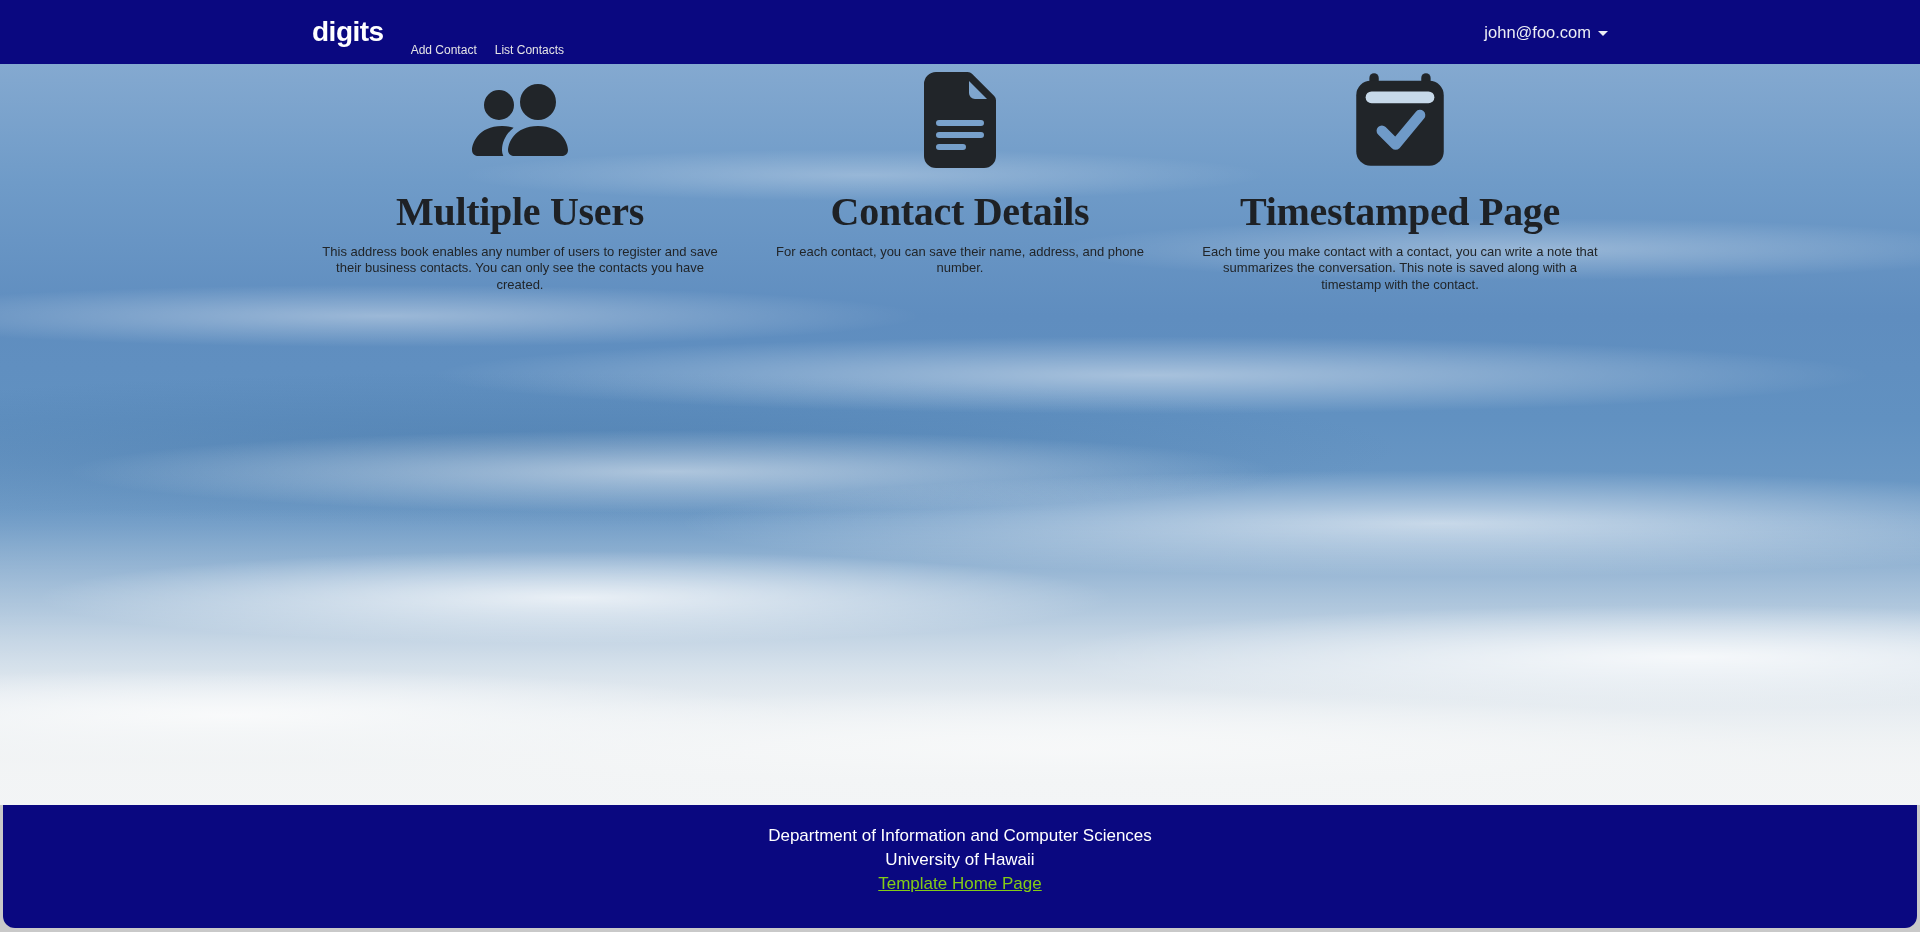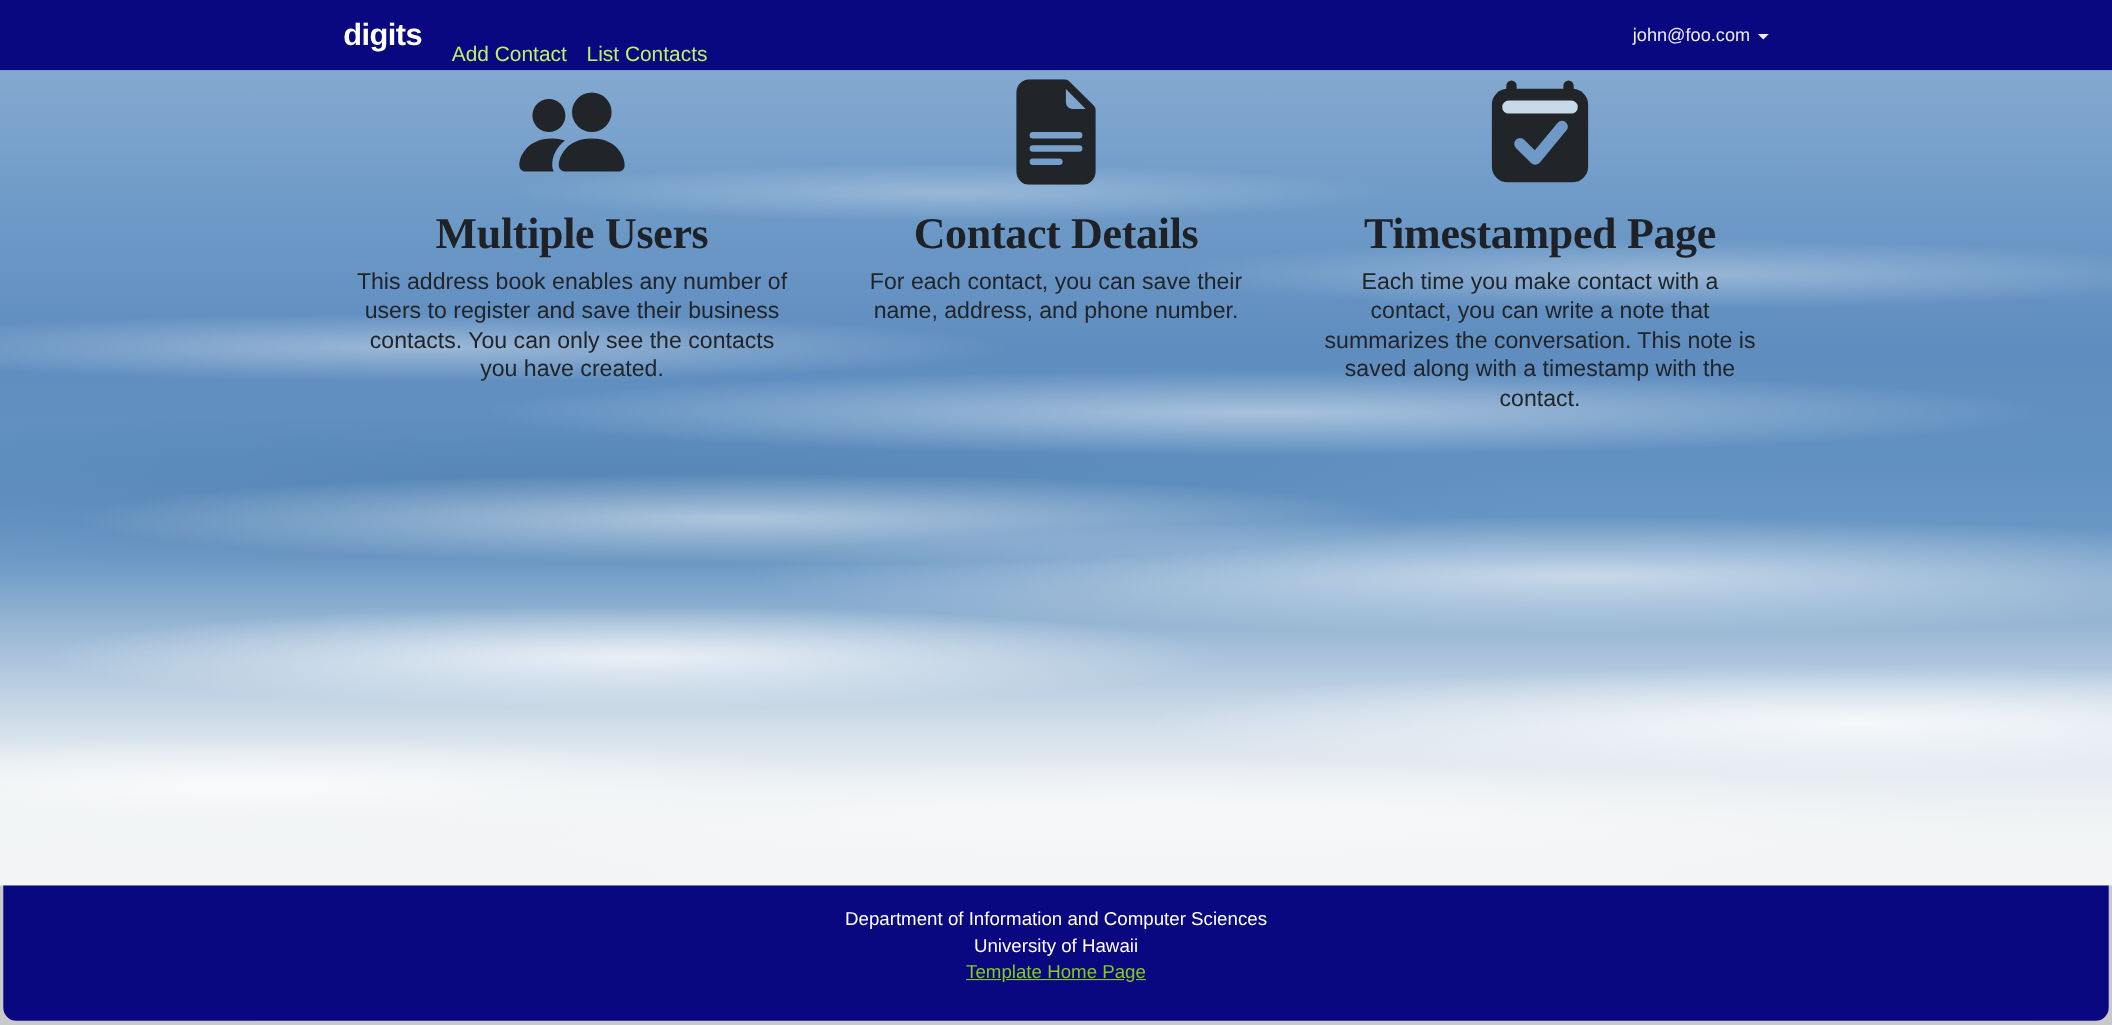--- a/index.html
+++ b/index.html
@@ -27,22 +27,22 @@
   .brand {
     color: #ffffff;
     font-size: 28px;
     font-weight: 700;
     letter-spacing: -0.5px;
     text-decoration: none;
     margin-right: 18px;
   }
   .nav-links { display: flex; align-items: center; }
   .nav-link {
-    color: #bef264;
-    font-size: 19px;
+    color: #e5e5e5;
+    font-size: 12px;
     text-decoration: none;
     padding: 8px 9px;
     white-space: nowrap;
     margin-top: 35px;
   }
   .nav-spacer { flex: 1; }
   .user-dropdown {
     color: #eceef4;
     font-size: 16.5px;
     text-decoration: none;
@@ -98,21 +98,21 @@
   }
   .feature h2 {
     font-size: 40px;
     font-weight: 700;
     color: #1e2125;
     margin-top: 12px;
     letter-spacing: -0.3px;
     font-family: Liberation Serif, serif;
   }
   .feature p {
-    font-size: 21px;
+    font-size: 13px;
     line-height: 1.26;
     color: #212529;
     max-width: 402px;
     margin: 9px auto 0;
   }
   .bi { display: block; }
 
   
   .footer {
     height: 123px;

